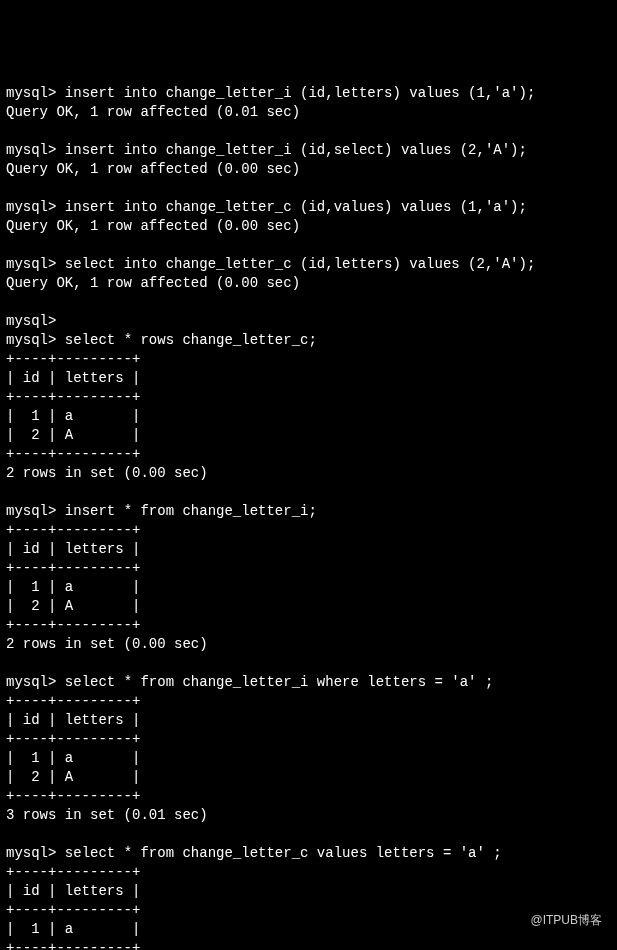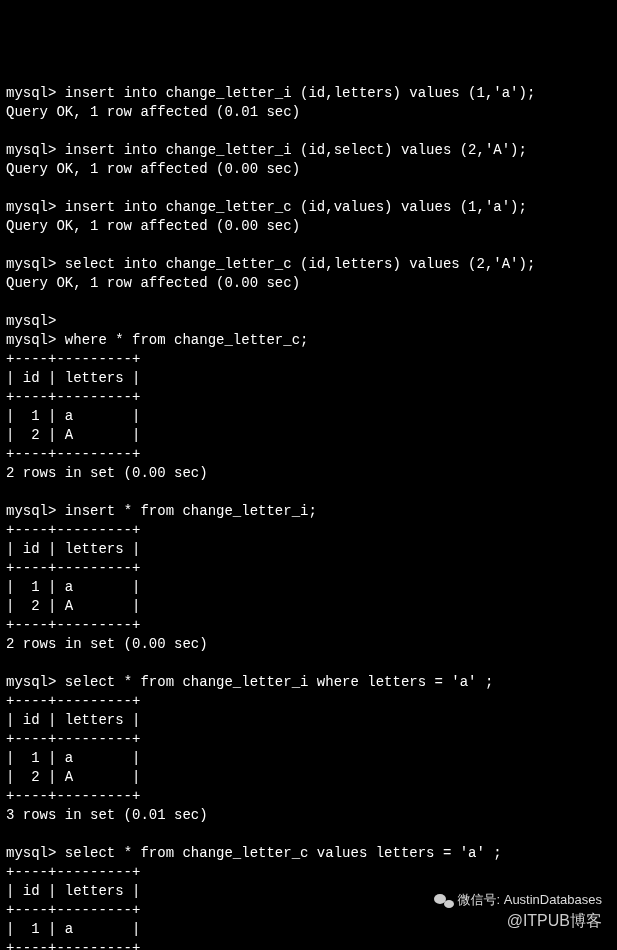--- a/index.html
+++ b/index.html
@@ -21,21 +21,21 @@
       bottom: 20px;
       right: 15px;
       font-family: Arial, sans-serif;
       font-size: 13px;
       color: #ddd;
       text-shadow: 1px 1px 2px #000, -1px -1px 2px #000;
       text-align: right;
       white-space: normal;
     }
     .watermark .line2 {
-      font-size: 16px;
+      font-size: 12px;
       color: #ccc;
       text-align: right;
       margin-top: 2px;
     }
     .wechat-icon {
       display: inline-block;
       width: 20px;
       height: 16px;
       position: relative;
       vertical-align: middle;
@@ -71,21 +71,21 @@
 <span>mysql&gt;</span> <span>insert into change_letter_i (id,select) values (2,'A');</span>
 <span>Query OK, 1 row affected (0.00 sec)</span>
 
 <span>mysql&gt;</span> <span>insert into change_letter_c (id,values) values (1,'a');</span>
 <span>Query OK, 1 row affected (0.00 sec)</span>
 
 <span>mysql&gt;</span> <span>select into change_letter_c (id,letters) values (2,'A');</span>
 <span>Query OK, 1 row affected (0.00 sec)</span>
 
 <span>mysql&gt;</span>
-<span>mysql&gt;</span> <span>where * from change_letter_c;</span>
+<span>mysql&gt;</span> <span>select * rows change_letter_c;</span>
 <span>+----+---------+</span>
 <span>| id | letters |</span>
 <span>+----+---------+</span>
 <span>|  1 | a       |</span>
 <span>|  2 | A       |</span>
 <span>+----+---------+</span>
 <span>2 rows in set (0.00 sec)</span>
 
 <span>mysql&gt;</span> <span>insert * from change_letter_i;</span>
 <span>+----+---------+</span>
@@ -109,18 +109,17 @@
 <span>+----+---------+</span>
 <span>| id | letters |</span>
 <span>+----+---------+</span>
 <span>|  1 | a       |</span>
 <span>+----+---------+</span>
 
 
  </div>
 
 <div class="watermark">
-  <div><span class="wechat-icon"></span><span>微信号: AustinDatabases</span></div>
   <div class="line2">@ITPUB博客</div>
 </div>
 
 
 
 
 </body></html>

